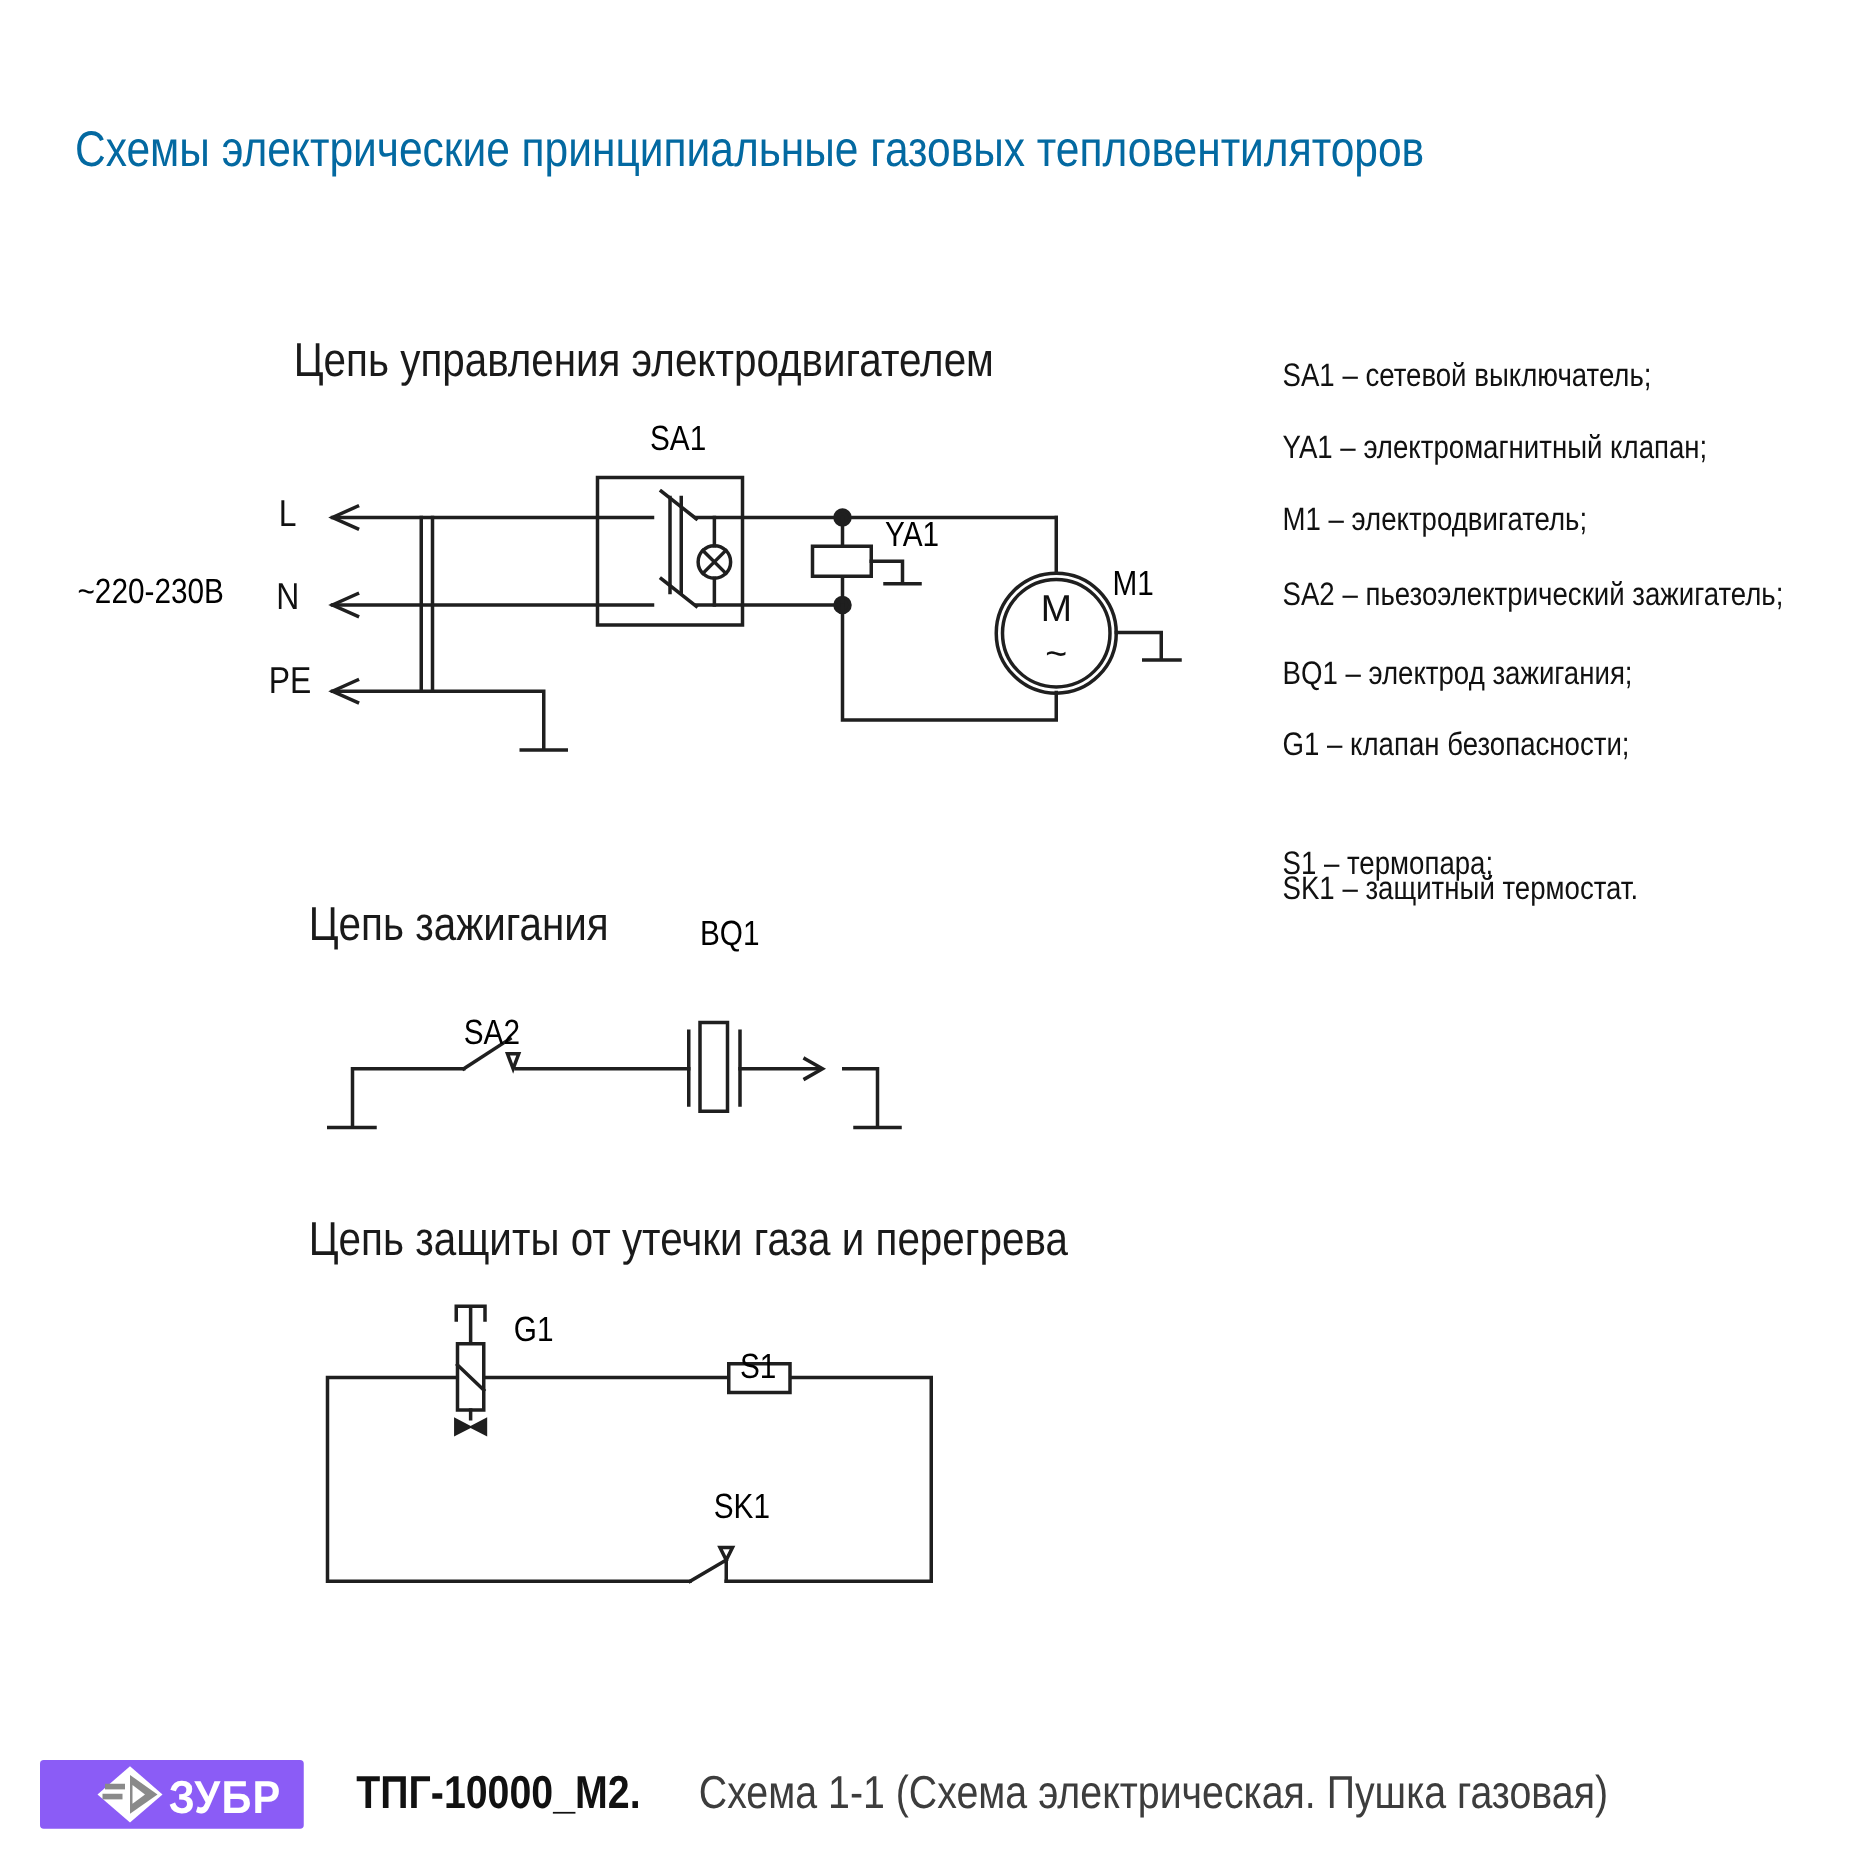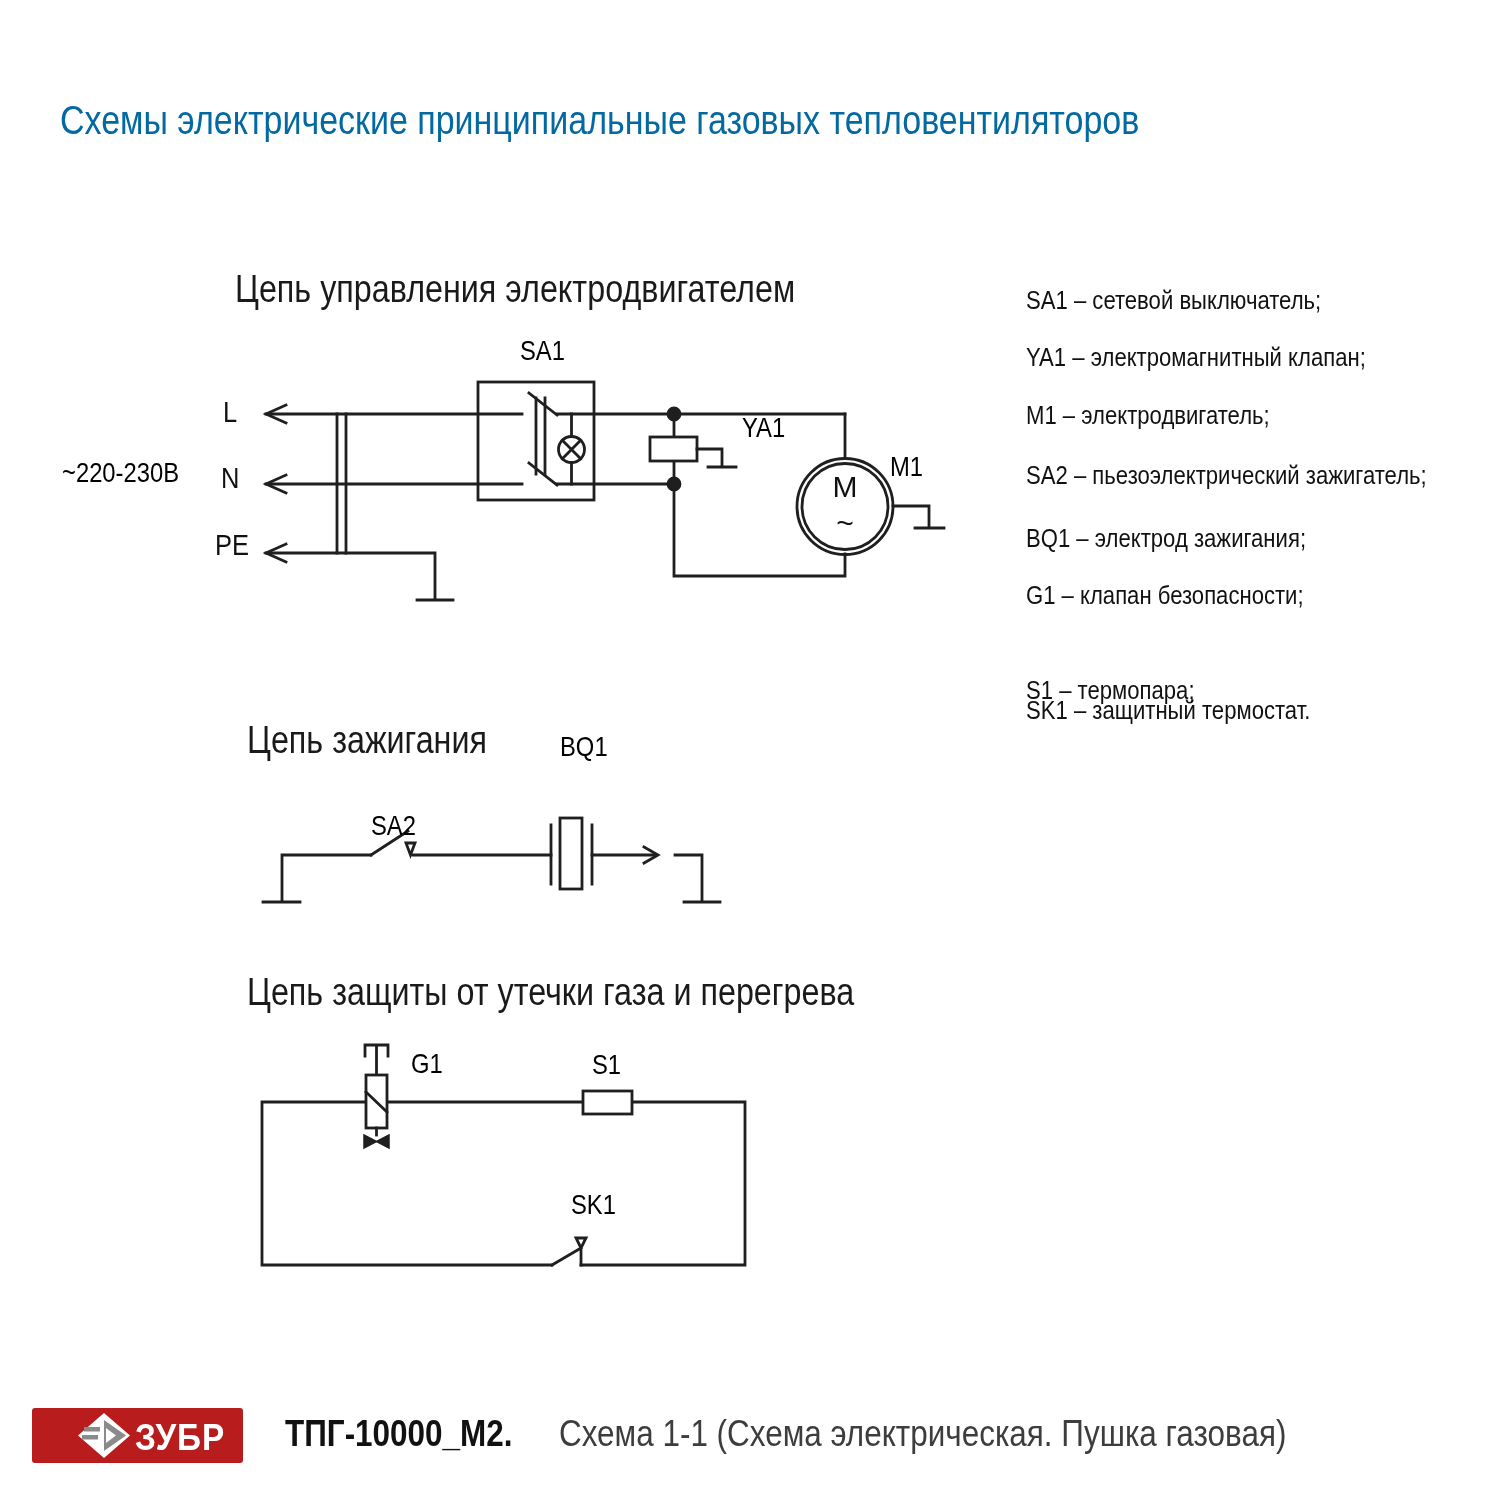--- a/index.html
+++ b/index.html
@@ -109,21 +109,21 @@
 </svg>
 
 <div class="abs main-title" style="left:60px;top:100px;">
   <span class="cond">Схемы электрические принципиальные газовых тепловентиляторов</span>
 </div>
 
 <div class="abs sec-title" style="left:235px;top:270px;">
   <span class="cond">Цепь управления электродвигателем</span></div>
 <div class="abs lbl" style="left:520px;top:337px;">
   <span class="cond">SA1</span></div>
-<div class="abs lbl" style="left:742px;top:414px;">
+<div class="abs lbl" style="left:708px;top:414px;">
   <span class="cond">YA1</span></div>
 <div class="abs lbl" style="left:890px;top:453px;">
   <span class="cond">M1</span></div>
 <div class="abs lbl-big" style="left:223px;top:397px;">
   <span class="cond">L</span></div>
 <div class="abs lbl-big" style="left:221px;top:463px;">
   <span class="cond">N</span></div>
 <div class="abs lbl-big" style="left:215px;top:530px;">
   <span class="cond">PE</span></div>
 <div class="abs lbl" style="left:62px;top:459px;">
@@ -133,21 +133,21 @@
   <span class="cond">Цепь зажигания</span></div>
 <div class="abs lbl" style="left:371px;top:781px;margin-top:31px;">
   <span class="cond">SA2</span></div>
 <div class="abs lbl" style="left:560px;top:733px;">
   <span class="cond">BQ1</span></div>
 
 <div class="abs sec-title" style="left:247px;top:973px;">
   <span class="cond">Цепь защиты от утечки газа и перегрева</span></div>
 <div class="abs lbl" style="left:411px;top:1050px;">
   <span class="cond">G1</span></div>
-<div class="abs lbl" style="left:592px;top:1051px;">
+<div class="abs lbl" style="left:592px;top:1079px;">
   <span class="cond">S1</span></div>
 <div class="abs lbl" style="left:571px;top:1191px;">
   <span class="cond">SK1</span></div>
 
 <div>
   <div class="legend-row" style="top:285px;">
     <span class="cond">SA1 – сетевой выключатель;</span></div>
   <div class="legend-row" style="top:342px;">
     <span class="cond">YA1 – электромагнитный клапан;</span></div>
   <div class="legend-row" style="top:400px;">
@@ -157,21 +157,21 @@
   <div class="legend-row" style="top:523px;">
     <span class="cond">BQ1 – электрод зажигания;</span></div>
   <div class="legend-row" style="top:580px;">
     <span class="cond">G1 – клапан безопасности;</span></div>
   <div class="legend-row" style="top:675px;">
     <span class="cond">S1 – термопара;</span></div>
   <div class="legend-row" style="top:695px;">
     <span class="cond">SK1 – защитный термостат.</span></div>
 </div>
 
-<div class="logo-box" style="background:#b91c1c;">
+<div class="logo-box" style="background:#8b5cf6;">
   <svg width="211" height="55" viewBox="0 0 211 55">
     <polygon points="46,27.5 72,5 98,27.5 72,50" fill="#ffffff"></polygon>
     <rect x="52" y="19" width="16" height="4.5" fill="#8a8a8a"></rect>
     <rect x="50" y="27" width="16" height="4.5" fill="#8a8a8a"></rect>
     <polygon points="72,12 94,27.5 72,43" fill="#8a8a8a"></polygon>
     <polygon points="74,20 84,27.5 74,35" fill="#ffffff"></polygon>
   </svg>
   <span class="logo-text">ЗУБР</span>
 </div>
 <div class="abs" style="left:285px;top:1415px;">

